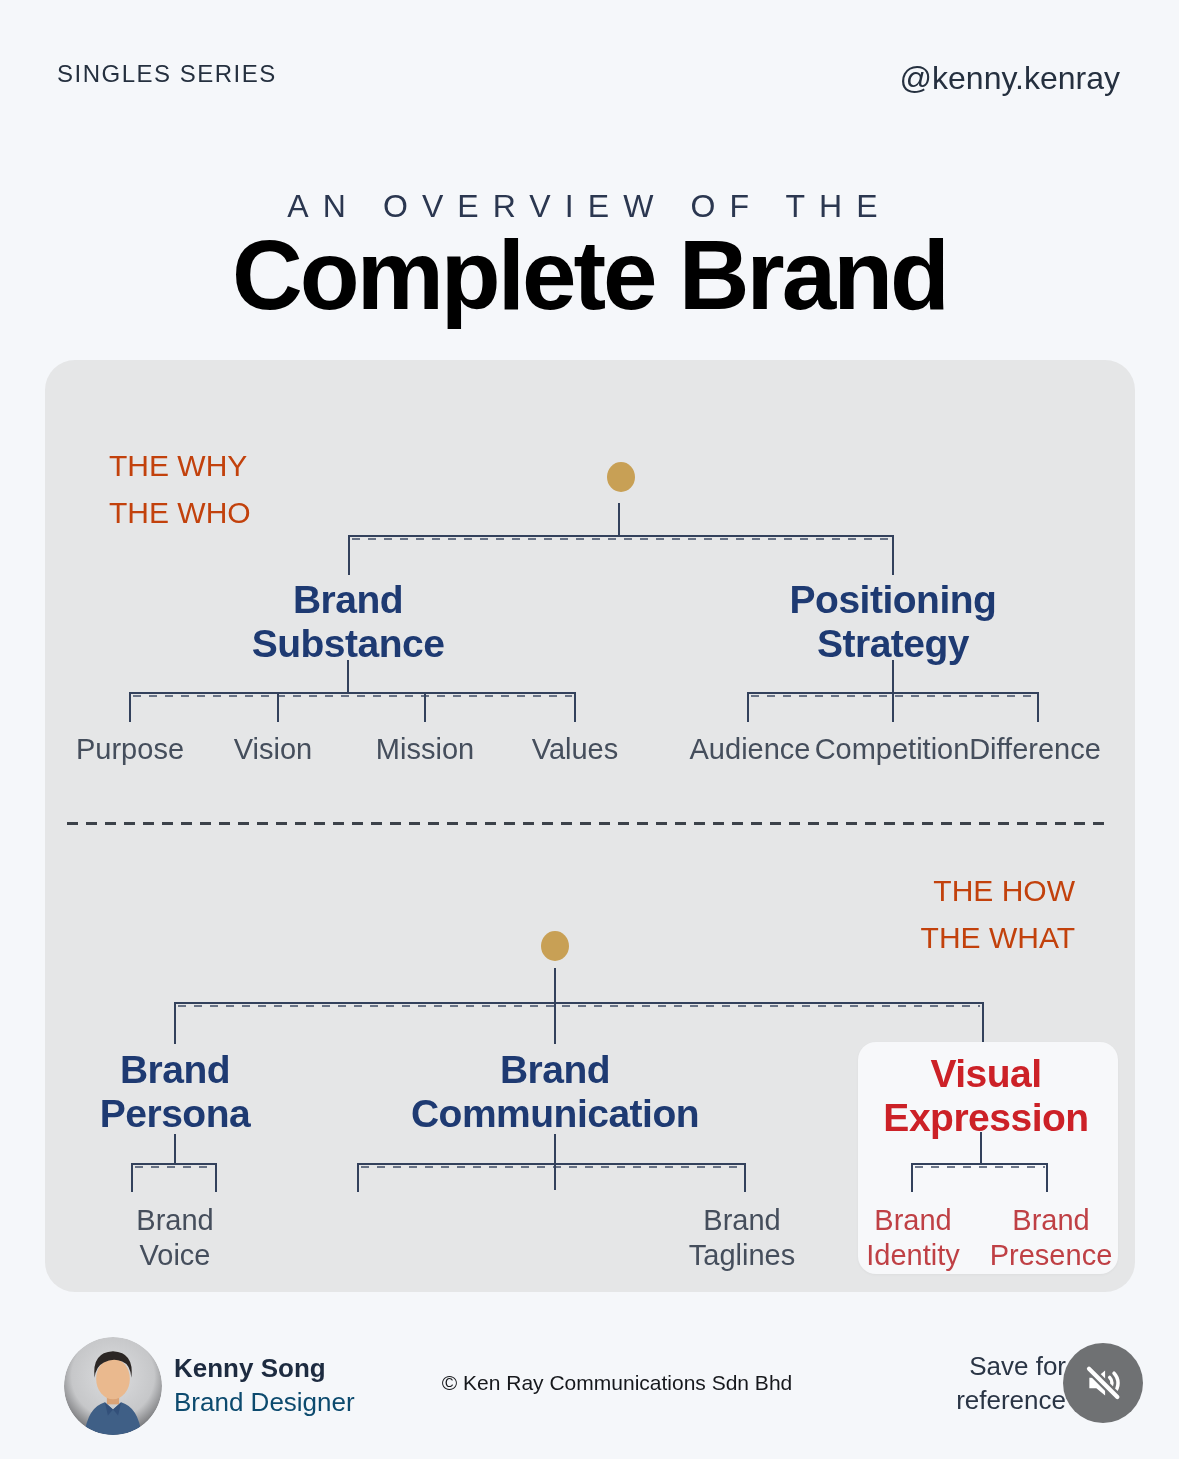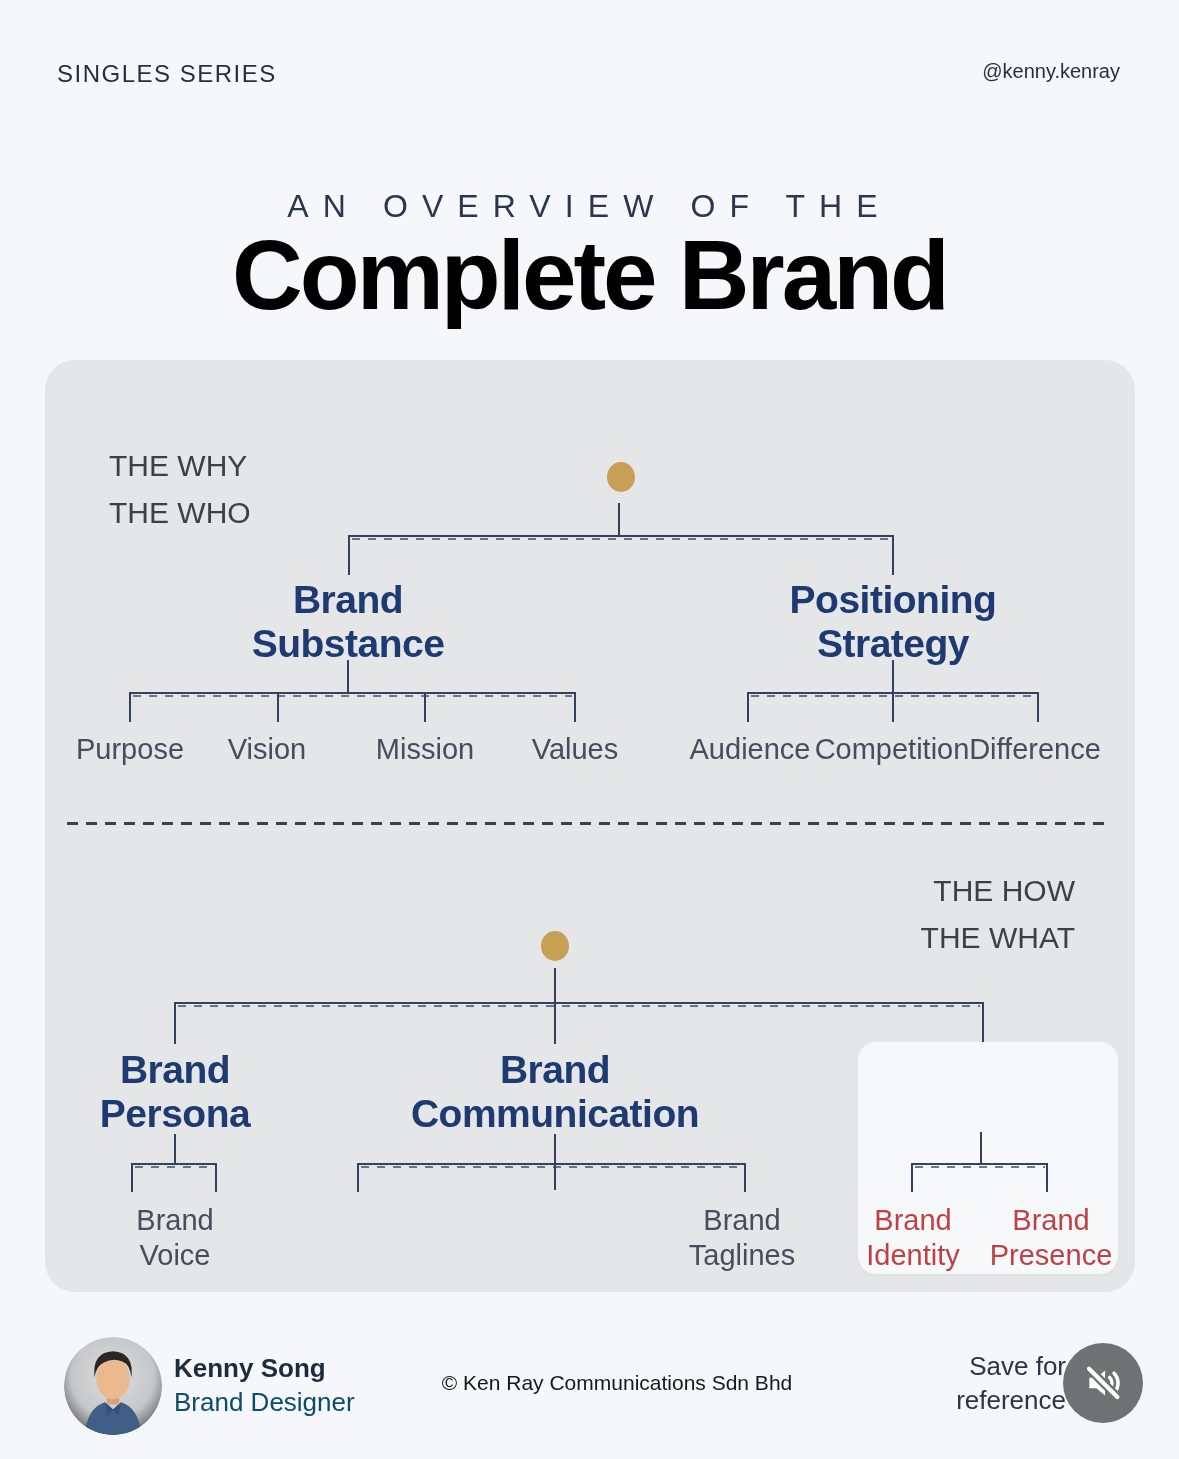--- a/index.html
+++ b/index.html
@@ -1,32 +1,32 @@
 <!DOCTYPE html>
 <html><head>
 <meta charset="utf-8">
 <style>
   html,body{margin:0;padding:0;}
   body{background:#f5f7fa;font-family:"Liberation Sans","DejaVu Sans",sans-serif;}
   .canvas{position:relative;width:1179px;height:1459px;background:#f5f7fa;overflow:hidden;}
 
   
   .series{position:absolute;left:57px;top:60px;font-size:24px;letter-spacing:1.5px;color:#25303f;}
-  .handle{position:absolute;right:59px;top:60px;font-size:20px;color:#25303f;}
+  .handle{position:absolute;right:59px;top:60px;font-size:32px;color:#25303f;}
   .kicker{position:absolute;left:0;width:100%;top:188px;text-align:center;font-size:32px;font-weight:400;
           letter-spacing:0.44em;color:#2b3750;}
   .big-title{position:absolute;left:0;width:100%;top:226px;text-align:center;font-size:98px;font-weight:800;
           letter-spacing:-3px;color:#000000;line-height:1;}
 
   
   .card{position:absolute;left:45px;top:360px;width:1090px;height:932px;background:#e5e6e7;border-radius:30px;}
 
   .sec-title{position:absolute;transform:translateX(-50%);font-size:57px;font-weight:700;color:#1e3a72;
           letter-spacing:-1px;white-space:nowrap;}
-  .side{position:absolute;font-size:30px;color:#404040;line-height:1.55;white-space:pre-line;}
+  .side{position:absolute;font-size:30px;color:#c2410c;line-height:1.55;white-space:pre-line;}
   .dot{position:absolute;width:28px;height:30px;border-radius:50%;background:#c8a055;}
   .vline{position:absolute;width:2px;background:#33415c;}
   .hbar{position:absolute;height:6px;}
   .hbar::before{content:"";position:absolute;left:0;right:0;top:0;height:2px;background:#33415c;}
   .hbar::after{content:"";position:absolute;left:3px;right:3px;top:3px;height:2px;opacity:.7;
           background:repeating-linear-gradient(90deg,#33415c 0 8px,transparent 8px 16px);}
   .branch{position:absolute;transform:translateX(-50%);font-size:39px;font-weight:700;color:#1e3a72;
           text-align:center;white-space:pre-line;line-height:1.14;letter-spacing:-0.5px;}
   .leaf{position:absolute;transform:translateX(-50%);font-size:29px;color:#454e5c;text-align:center;
           white-space:pre-line;line-height:1.2;}
@@ -73,21 +73,21 @@
 Strategy</div>
 
     <div class="vline" style="left:302px;top:300px;height:32px;"></div>
     <div class="hbar" style="left:85px;top:332px;width:445px;"></div>
     <div class="vline" style="left:84px;top:332px;height:30px;"></div>
     <div class="vline" style="left:232px;top:332px;height:30px;"></div>
     <div class="vline" style="left:379px;top:332px;height:30px;"></div>
     <div class="vline" style="left:529px;top:332px;height:30px;"></div>
 
     <div class="leaf" style="left:85px;top:372px;">Purpose</div>
-    <div class="leaf" style="left:222px;top:372px;">Vision</div>
+    <div class="leaf" style="left:228px;top:372px;">Vision</div>
     <div class="leaf" style="left:380px;top:372px;">Mission</div>
     <div class="leaf" style="left:530px;top:372px;">Values</div>
 
     <div class="vline" style="left:847px;top:300px;height:62px;"></div>
     <div class="hbar" style="left:703px;top:332px;width:290px;"></div>
     <div class="vline" style="left:702px;top:332px;height:30px;"></div>
     <div class="vline" style="left:992px;top:332px;height:30px;"></div>
 
     <div class="leaf" style="left:705px;top:372px;">Audience</div>
     <div class="leaf" style="left:847px;top:372px;">Competition</div>
@@ -104,20 +104,22 @@
     <div class="vline" style="left:129px;top:642px;height:42px;"></div>
     <div class="vline" style="left:509px;top:642px;height:42px;"></div>
     <div class="vline" style="left:937px;top:642px;height:42px;"></div>
 
     <div class="hl-box" style="left:813px;top:682px;width:260px;height:232px;"></div>
 
     <div class="branch" style="left:130px;top:688px;">Brand
 Persona</div>
     <div class="branch" style="left:510px;top:688px;">Brand
 Communication</div>
+    <div class="branch red" style="left:941px;top:692px;">Visual
+Expression</div>
 
     <div class="vline" style="left:129px;top:774px;height:29px;"></div>
     <div class="hbar" style="left:87px;top:803px;width:85px;"></div>
     <div class="vline" style="left:86px;top:803px;height:29px;"></div>
     <div class="vline" style="left:170px;top:803px;height:29px;"></div>
     <div class="leaf" style="left:130px;top:843px;">Brand
 Voice</div>
 
     <div class="vline" style="left:509px;top:774px;height:56px;"></div>
     <div class="hbar" style="left:313px;top:803px;width:387px;"></div>

